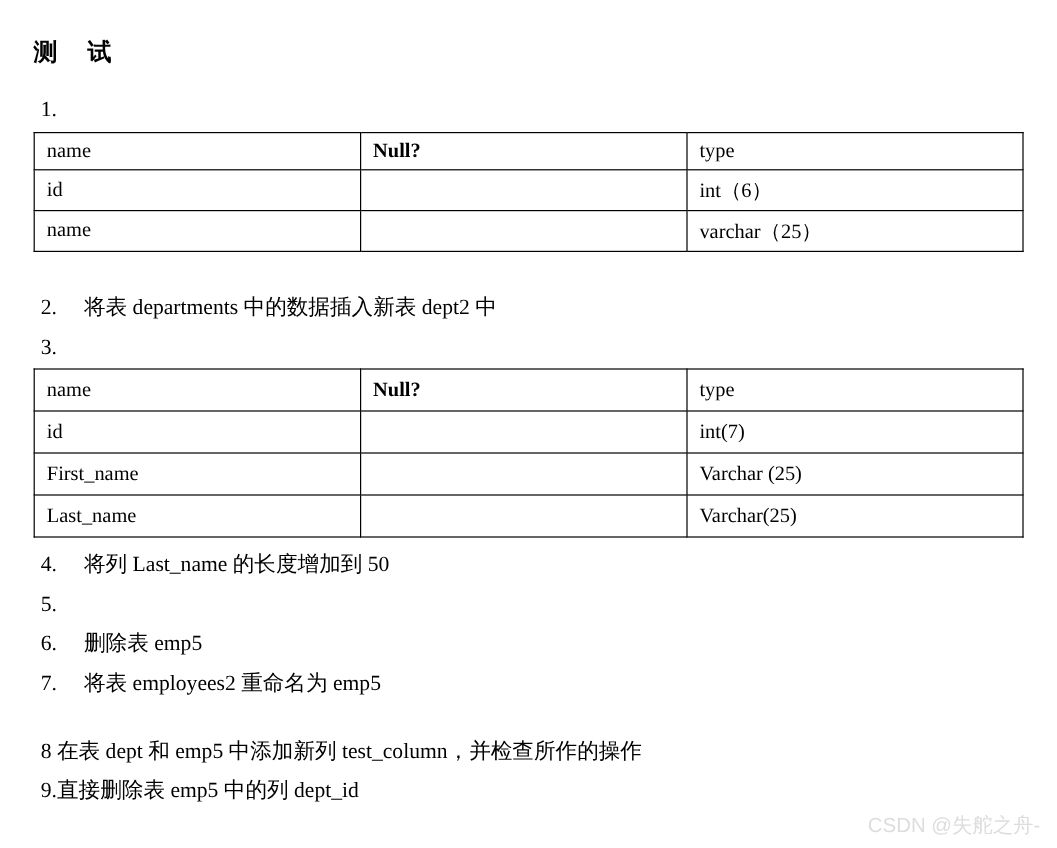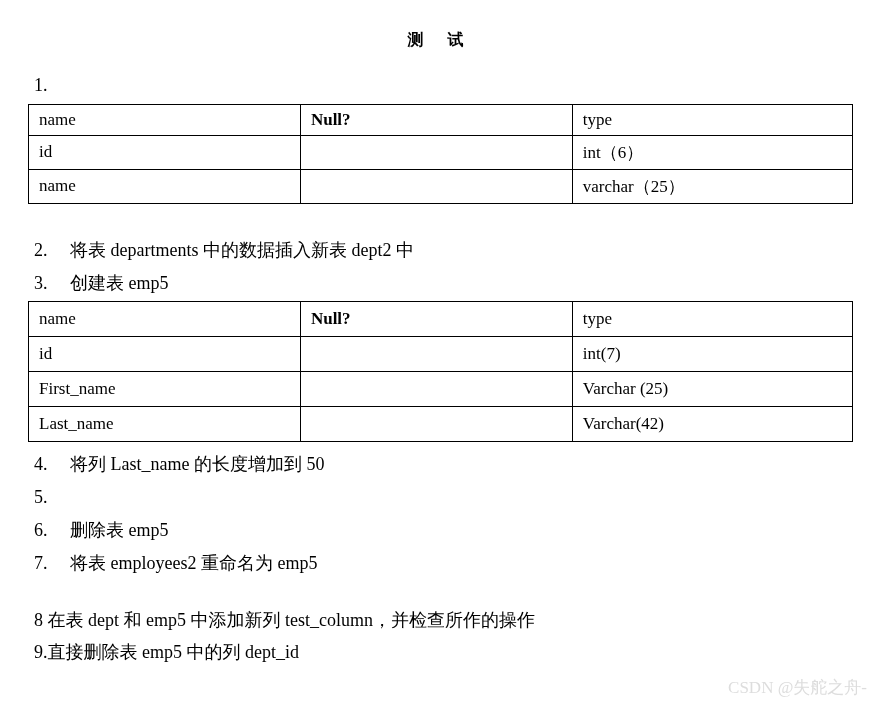--- a/index.html
+++ b/index.html
@@ -11,22 +11,21 @@
       font-family: "SimSun", "Times New Roman", serif;
       background: #fff;
       width: 881px;
       height: 707px;
       padding: 30px 28px 20px 28px;
       position: relative;
       font-size: 18px;
       color: #000;
     }
     .title {
-      text-align: center;
-      font-size: 16px;
+      font-size: 20px;
       font-weight: bold;
       letter-spacing: 10px;
       margin-bottom: 20px;
     }
     .item {
       display: flex;
       margin: 4px 0 4px 6px;
       line-height: 1.6;
     }
     .num {
@@ -52,21 +51,21 @@
     }
     .spacer {
       height: 20px;
     }
     .watermark {
       position: absolute;
       bottom: 8px;
       right: 14px;
       color: #ddd;
       font-size: 17px;
-      font-family: Liberation Serif, serif;
+      font-family: Liberation Sans, sans-serif;
     }
   </style>
 </head>
 <body>
 
 <div class="title">测 试</div>
 
 <div class="item">
   <span class="num">1.</span>
 </div>
@@ -93,21 +92,20 @@
 
 <div class="spacer"></div>
 
 <div class="item">
   <span class="num">2.</span>
   <span>将表 departments 中的数据插入新表 dept2 中</span>
 </div>
 
 <div class="item">
   <span class="num">3.</span>
-  <span>创建表 emp5</span>
 </div>
 
 <table class="t2">
   <tbody>
       <tr>
     <td class="col1">name</td>
     <td class="col2">Null?</td>
     <td class="col3">type</td>
   </tr>
   <tr>
@@ -116,21 +114,21 @@
     <td>int(7)</td>
   </tr>
   <tr>
     <td>First_name</td>
     <td></td>
     <td>Varchar (25)</td>
   </tr>
   <tr>
     <td>Last_name</td>
     <td></td>
-    <td>Varchar(42)</td>
+    <td>Varchar(25)</td>
   </tr>
 </tbody>
   </table>
 
 <div class="item">
   <span class="num">4.</span>
   <span>将列 Last_name 的长度增加到 50</span>
 </div>
 
 <div class="item">

